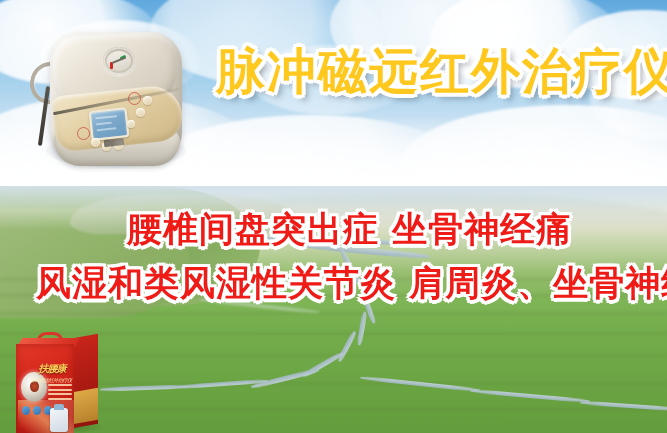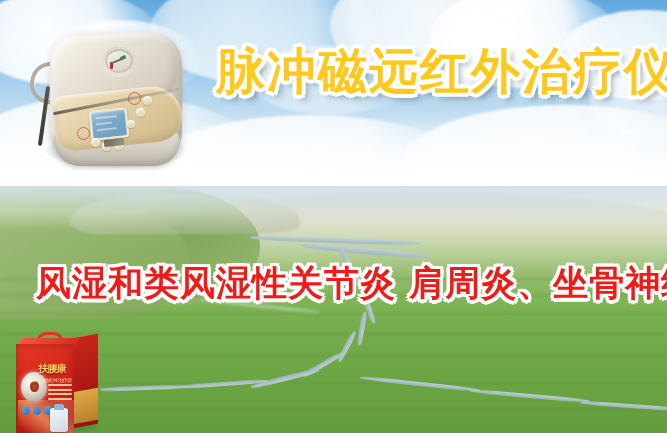--- a/index.html
+++ b/index.html
@@ -263,21 +263,21 @@
       2.5px 0 0 #ffffff,-2.5px 0 0 #ffffff,0 2.5px 0 #ffffff,0 -2.5px 0 #ffffff,
       2px 2px 0 #ffffff,-2px 2px 0 #ffffff,2px -2px 0 #ffffff,-2px -2px 0 #ffffff,
       3.5px 0 0 #ffffff,-3.5px 0 0 #ffffff,0 3.5px 0 #ffffff,0 -3.5px 0 #ffffff,
       2.8px 2.8px 0 #ffffff,-2.8px 2.8px 0 #ffffff,2.8px -2.8px 0 #ffffff,-2.8px -2.8px 0 #ffffff;
   }
   #redline1{left:127px;top:208px;font-size:35px;line-height:42px;letter-spacing:1px;}
   #redline2{left:36px;top:262px;font-size:35px;line-height:42px;letter-spacing:1px;}
 
   
   .pbox{
-    position:absolute;left:12px;top:332px;width:92px;height:101px;
+    position:absolute;left:12px;top:332px;width:92px;height:101px;font-style:italic;
   }
   .pbox-shadow{
     position:absolute;left:4px;top:88px;width:88px;height:14px;
     background:radial-gradient(ellipse at 50% 50%,rgba(40,60,25,.38),rgba(40,60,25,0) 72%);
     border-radius:50%;
   }
   .pbox-front{
     position:absolute;left:4px;top:12px;width:58px;height:90px;
     background:linear-gradient(160deg,#e53b2a 0%,#d4271c 35%,#c51f16 70%,#b01a12 100%);
     box-shadow:inset 0 0 10px rgba(120,10,5,.45);
@@ -426,20 +426,21 @@
     <div class="river" style="left:250px;top:190px;width:70px;height:5px;transform:rotate(166deg);"></div>
     <div class="river" style="left:178px;top:196px;width:90px;height:4px;transform:rotate(176deg);"></div>
     <div class="river" style="left:100px;top:200px;width:90px;height:4px;transform:rotate(178deg);"></div>
     <div class="river" style="left:360px;top:196px;width:120px;height:4px;transform:rotate(6deg);"></div>
     <div class="river" style="left:470px;top:208px;width:120px;height:4px;transform:rotate(5deg);"></div>
     <div class="river" style="left:580px;top:218px;width:100px;height:4px;transform:rotate(4deg);"></div>
     <div class="river-glow" style="left:120px;top:104px;width:150px;height:4px;transform:rotate(-4deg);opacity:.45;"></div>
     <div class="river-glow" style="left:200px;top:118px;width:120px;height:4px;transform:rotate(6deg);opacity:.40;"></div>
   </div>
 
+  <div class="line-red" id="redline1">腰椎间盘突出症  坐骨神经痛</div>
   <div class="line-red" id="redline2">风湿和类风湿性关节炎  肩周炎、坐骨神经痛</div>
 
   <div class="pbox">
     <div class="pbox-shadow"></div>
     <div class="pbox-handle"></div>
     <div class="pbox-side"></div>
     <div class="pbox-top"></div>
     <div class="pbox-front">
       <div class="pbox-burst"></div>
       <div class="pbox-devimg">

